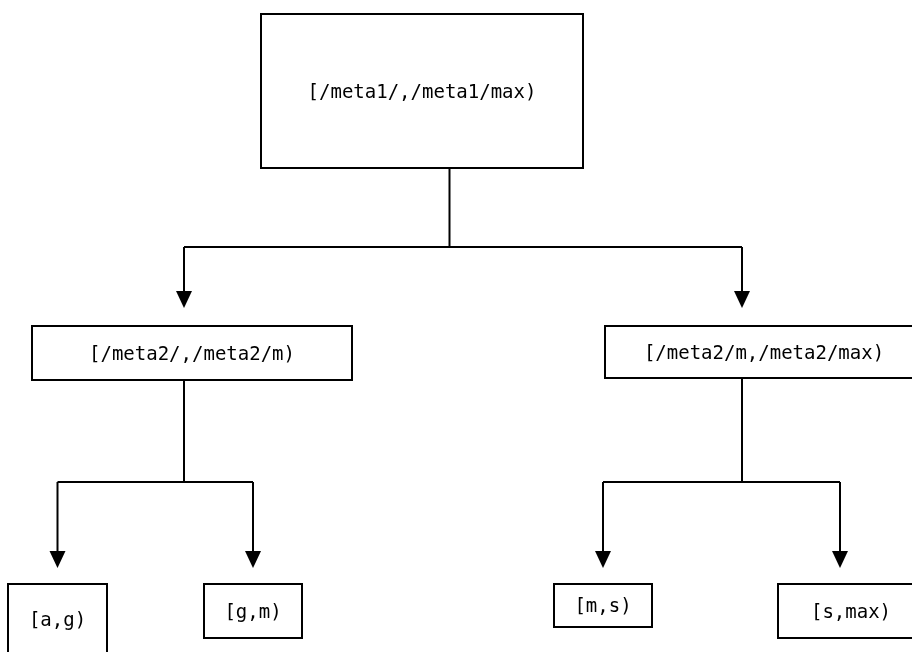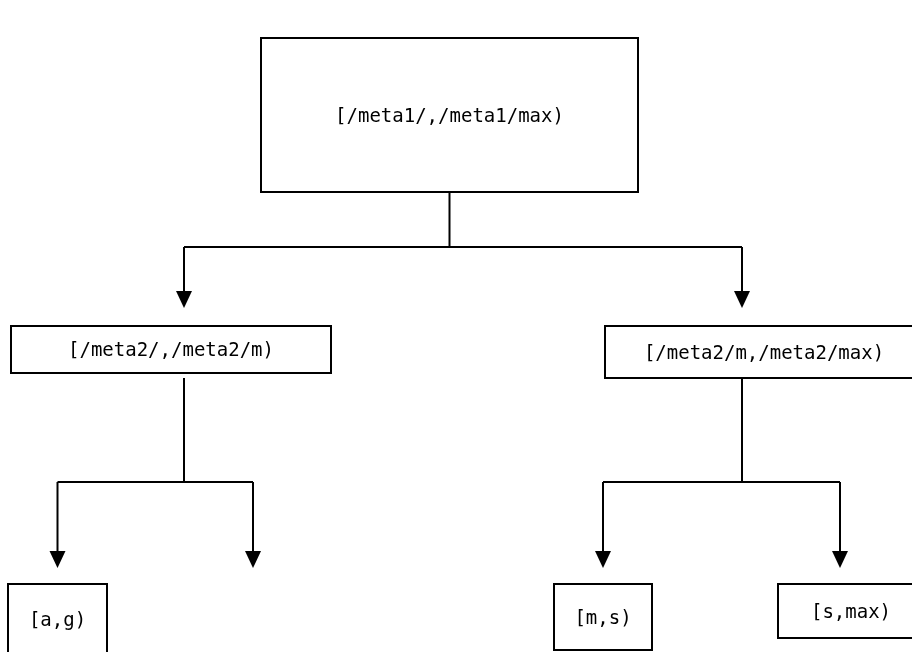--- a/index.html
+++ b/index.html
@@ -38,26 +38,26 @@
     background: #ffffff;
     border: 2px solid #000000;
     color: #000000;
     font-size: 19px;
     line-height: 1;
     white-space: pre;
     display: flex;
     align-items: center;
     justify-content: center;
   }
-  #node-root   { left: 260px; top: 13px;  width: 379px; height: 156px; margin-top: 24px; }
-  #node-m2l    { left: 10px;  top: 325px; width: 322px; height: 49px; text-align: center;  }
+  #node-root   { left: 260px; top: 13px;  width: 324px; height: 156px; }
+  #node-m2l    { left: 31px;  top: 325px; width: 322px; height: 56px; text-align: center;  }
   #node-m2r    { left: 604px; top: 325px; width: 320px; height: 54px;  }
   #node-ag     { left: 7px;   top: 583px; width: 101px; height: 72px;  }
   #node-gm     { left: 203px; top: 583px; width: 100px; height: 56px;  }
-  #node-ms     { left: 553px; top: 583px; width: 100px; height: 68px;  }
+  #node-ms     { left: 553px; top: 583px; width: 100px; height: 45px;  }
   #node-smax   { left: 777px; top: 583px; width: 148px; height: 56px;  }
 </style>
 </head>
 <body>
 
 <div class="canvas">
 
   <svg class="edges-svg" viewBox="0 0 912 652" xmlns="http://www.w3.org/2000/svg">
 
     <g>
@@ -89,18 +89,19 @@
   </svg>
 
   <div class="node" id="node-root">[/meta1/,/meta1/max)</div>
 
   <div class="node" id="node-m2l">[/meta2/,/meta2/m)</div>
 
   <div class="node" id="node-m2r">[/meta2/m,/meta2/max)</div>
 
   <div class="node" id="node-ag">[a,g)</div>
 
+  <div class="node" id="node-gm">[g,m)</div>
 
   <div class="node" id="node-ms">[m,s)</div>
 
   <div class="node" id="node-smax">[s,max)</div>
 
 </div>
 
 </body></html>

